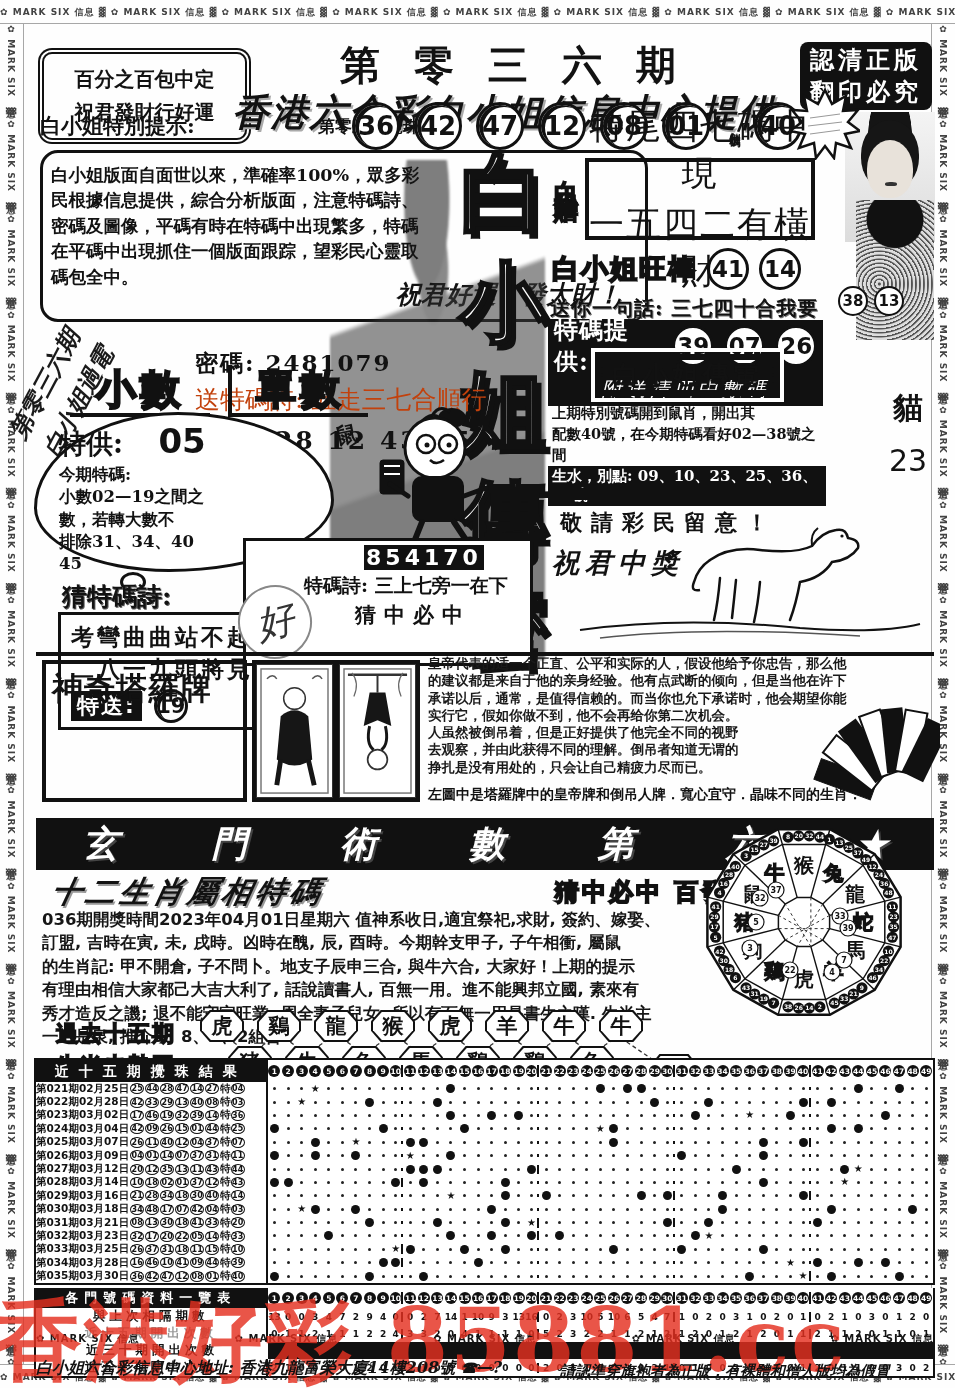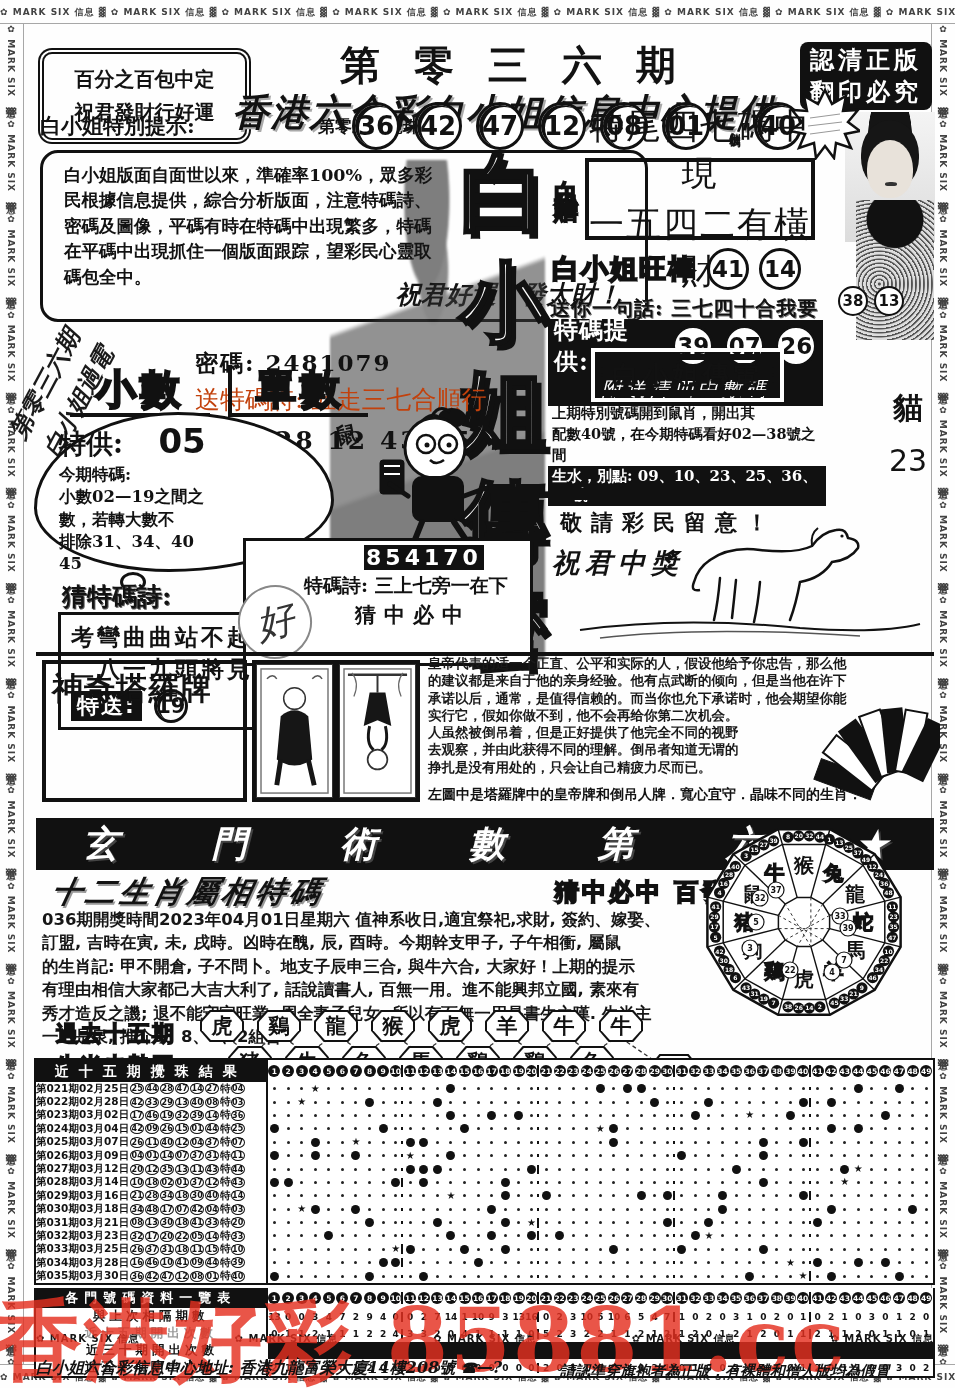--- a/index.html
+++ b/index.html
@@ -45,21 +45,21 @@
   #result-label { left:318px; top:115px; font-size:17px; font-weight:bold; font-family:"DejaVu Serif",serif; }
   #balls-row { left:352px; top:100px; width:470px; height:52px; display:flex; align-items:center; gap:14px; }
   .ball { width:48px; height:48px; border:3px solid #111; border-radius:50%; background:#fff;
      display:flex; align-items:center; justify-content:center; font-size:26px; font-weight:bold;
      box-shadow:inset 4px 2px 0 0 #111; }
   #special-label-v { width:16px; font-size:11px; font-weight:bold; line-height:11px; writing-mode:vertical-rl; letter-spacing:1px; }
   #starburst { left:790px; top:88px; }
 
   
   #intro-box { left:40px; top:150px; width:608px; height:172px; border:3px solid #111; border-radius:18px;
-     padding:10px 14px 6px 21px; font-size:17.5px; font-weight:bold; font-family:"DejaVu Serif",serif; line-height:1.45; }
+     padding:10px 14px 6px 8px; font-size:17.5px; font-weight:bold; font-family:"DejaVu Serif",serif; line-height:1.45; }
   #intro-wish { position:absolute; right:24px; bottom:6px; font-size:25px; font-weight:bold; font-style:italic;
      font-family:"DejaVu Serif",serif; }
 
   
   #lady-center { left:330px; top:160px; width:215px; height:500px; opacity:.55;
      background:
        radial-gradient(ellipse at 45% 8%, #161616 0 13%, transparent 14%),
        radial-gradient(ellipse at 48% 22%, #2a2a2a 0 9%, transparent 10%),
        linear-gradient(160deg, transparent 30%, #3a3a3a 31% 60%, #161616 61% 100%);
      filter:blur(1px); }

